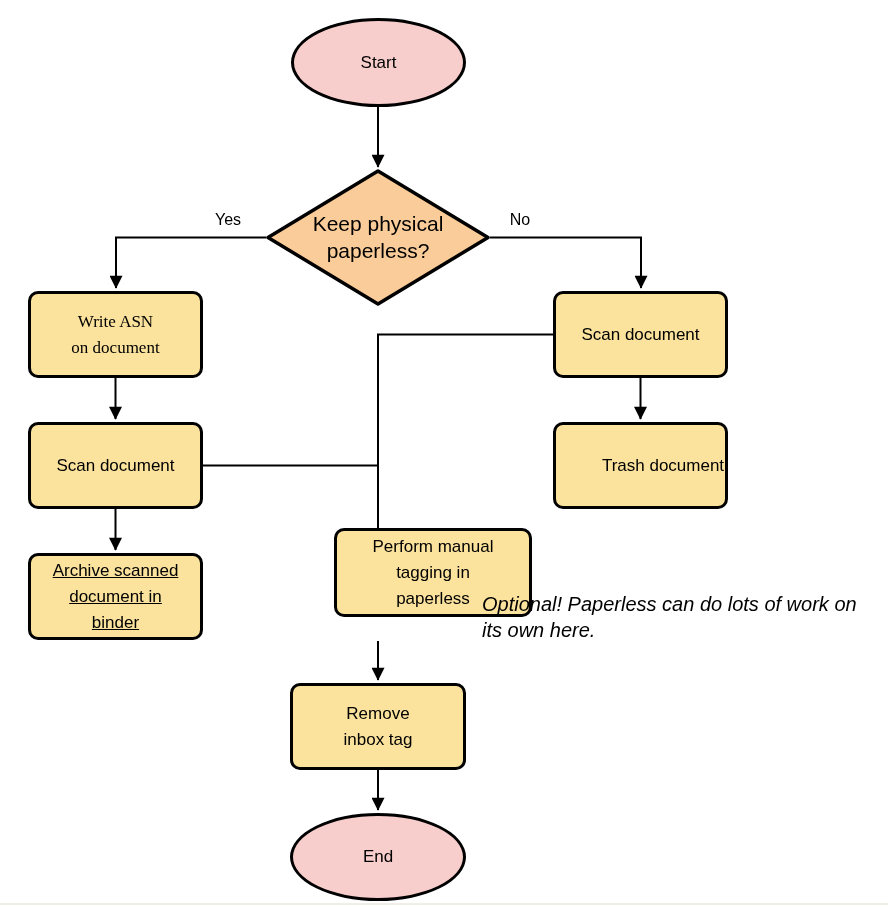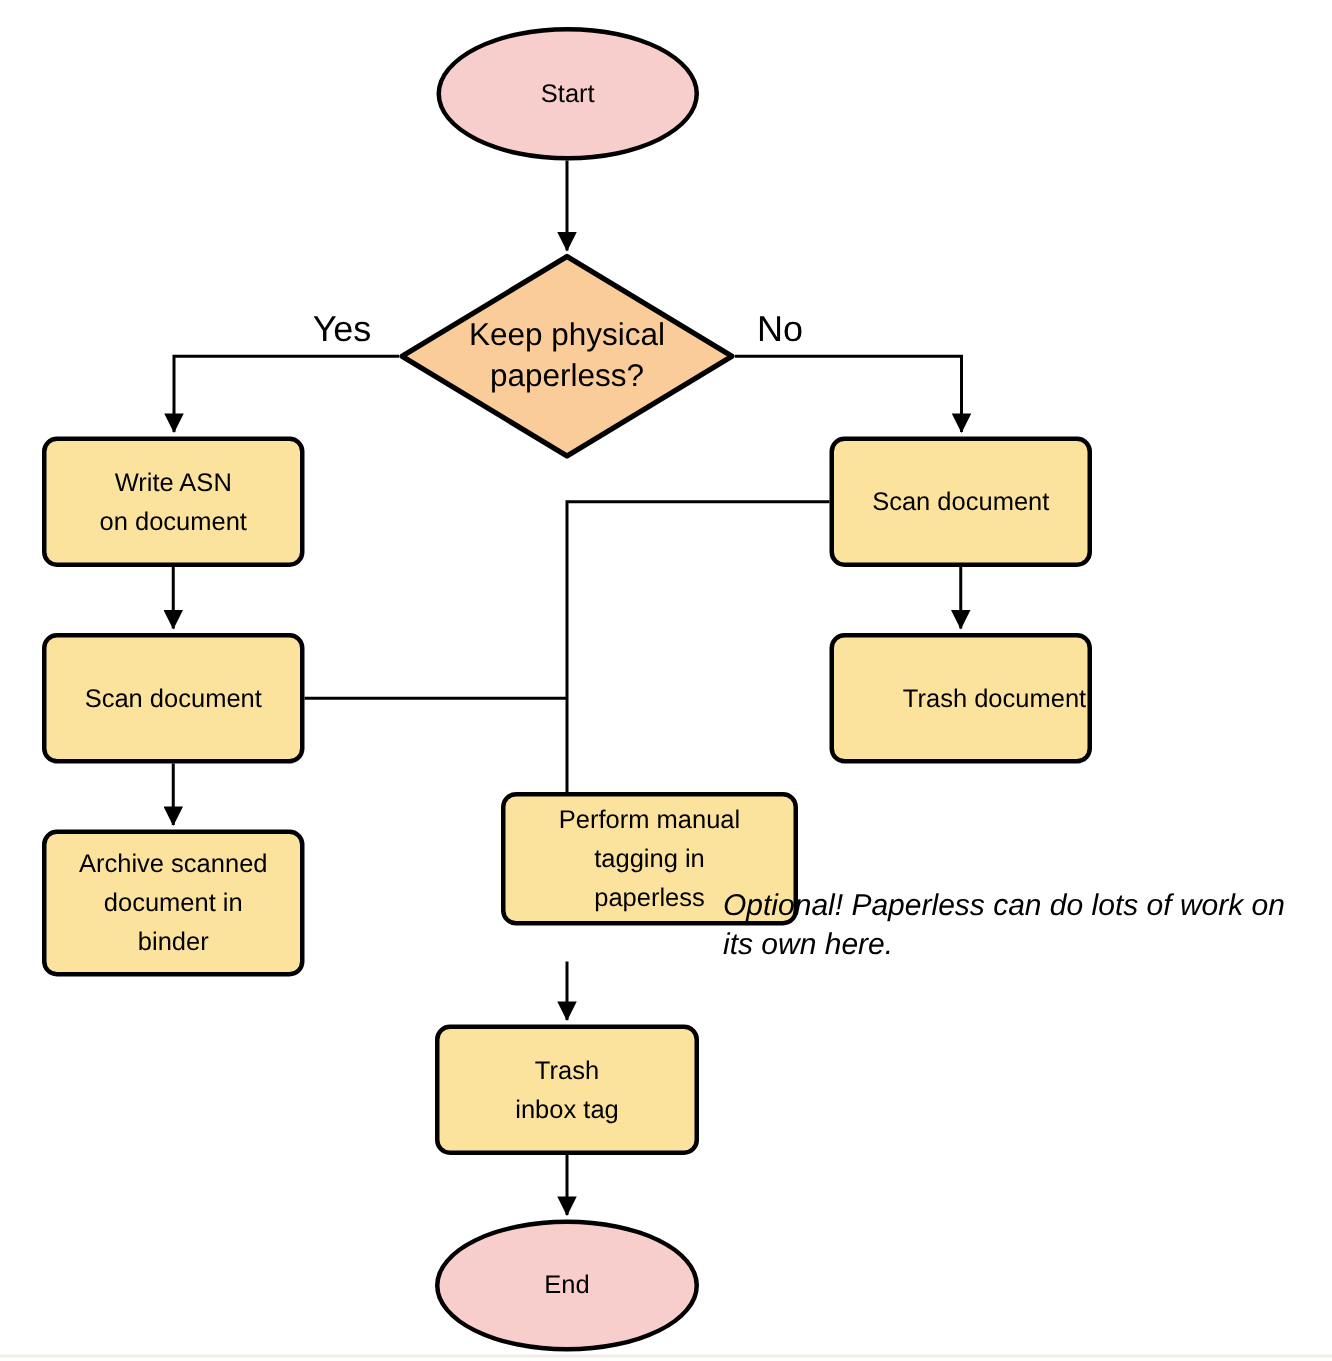--- a/index.html
+++ b/index.html
@@ -27,21 +27,21 @@
     border-radius:10px;
   }
   .terminal{
     background:var(--terminal-fill,#f8cecc);
     border:3px solid var(--shape-stroke,#000);
     border-radius:50%;
   }
   .decision-label{position:absolute;display:flex;align-items:center;justify-content:center;text-align:center;white-space:pre-line;font-size:21px;line-height:27px;color:#000;}
   .edge-label{
     position:absolute;width:60px;text-align:center;
-    font-size:24px;line-height:20px;color:#000;background:var(--canvas-bg,#fff);
+    font-size:16px;line-height:20px;color:#000;background:var(--canvas-bg,#fff);
   }
   .note{
     position:absolute;left:482px;top:591px;width:420px;
     font-size:20px;line-height:26px;font-style:italic;color:#000;
     white-space:pre-line;
   }
   .bottom-rule{position:absolute;left:0;top:903px;width:888px;height:2px;background:var(--bottom-border,#f1eee8);}
 </style>
 </head>
 <body>
@@ -72,38 +72,38 @@
   <div class="node terminal" style="left:291px;top:18px;width:175px;height:89px;">
     <span>Start</span>
   </div>
 
   <div class="decision-label" style="left:278px;top:204px;width:200px;height:66px;">Keep physical
 paperless?</div>
 
   <div class="edge-label" style="left:198px;top:210px;">Yes</div>
   <div class="edge-label" style="left:490px;top:210px;">No</div>
 
-  <div class="node process" style="left:28px;top:291px;width:175px;height:87px;">Write ASN
+  <div class="node process" style="left:28px;top:291px;width:175px;height:87px;font-family:Liberation Serif, serif;">Write ASN
 on document</div>
 
   <div class="node process" style="left:28px;top:422px;width:175px;height:87px;">Scan document</div>
 
-  <div class="node process" style="left:28px;top:553px;width:175px;height:98px;">Archive scanned
+  <div class="node process" style="left:28px;top:553px;width:175px;height:87px;text-decoration:underline;">Archive scanned
 document in
 binder</div>
 
   <div class="node process" style="left:553px;top:291px;width:175px;height:87px;">Scan document</div>
 
   <div class="node process" style="left:553px;top:422px;width:175px;height:87px;padding-left:45px;">Trash document</div>
 
   <div class="node process" style="left:290px;top:528px;width:198px;height:89px;margin-left:44px;">Perform manual
 tagging in
 paperless</div>
 
-  <div class="node process" style="left:290px;top:683px;width:176px;height:87px;">Trash
+  <div class="node process" style="left:290px;top:683px;width:176px;height:87px;">Remove
 inbox tag</div>
 
   <div class="node terminal" style="left:290px;top:813px;width:176px;height:88px;justify-content:center;">
     <span>End</span>
   </div>
 
   <div class="note">Optional! Paperless can do lots of work on
 its own here.</div>
 
   <div class="bottom-rule"></div>

